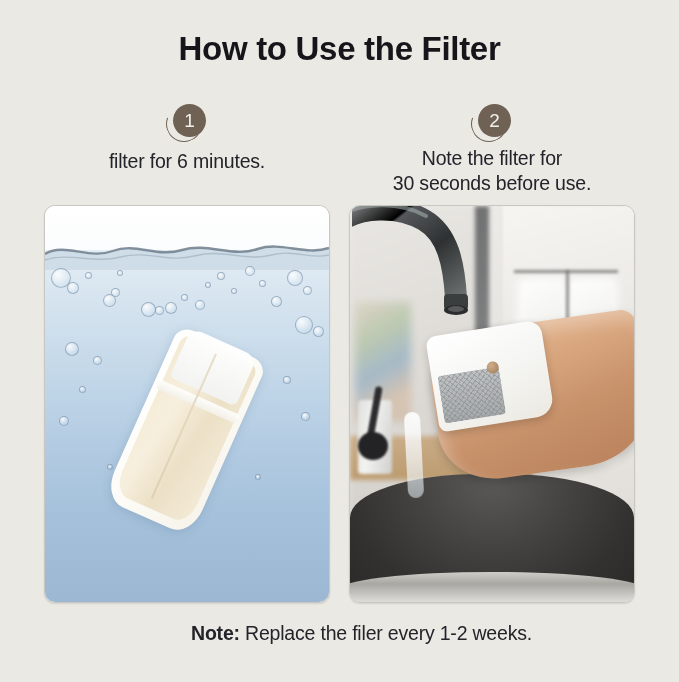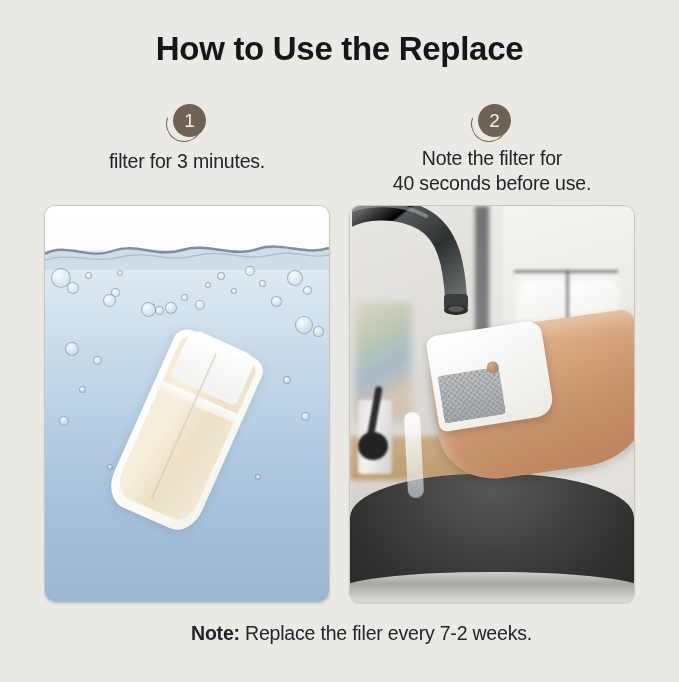--- a/index.html
+++ b/index.html
@@ -299,44 +299,44 @@
     color: #23232a;
     letter-spacing: -0.2px;
   }
   .note b { font-weight: bold; margin-left: 44px; }
 </style>
 </head>
 <body>
 
 <div id="page">
 
-  <div class="title">How to Use the Replace</div>
+  <div class="title">How to Use the Filter</div>
 
   <div class="steps">
 
     <div class="step">
       <div class="badge-wrap">
         <div class="badge-ring"></div>
         <div class="badge-circle">1</div>
       </div>
       <div class="step-caption">
-        <div>filter for 3 minutes.</div>
+        <div>filter for 6 minutes.</div>
       </div>
     </div>
 
     <div class="step-gap"></div>
 
     <div class="step">
       <div class="badge-wrap">
         <div class="badge-ring"></div>
         <div class="badge-circle">2</div>
       </div>
       <div class="step-caption">
         <div>Note the filter for</div>
-        <div>40 seconds before use.</div>
+        <div>30 seconds before use.</div>
       </div>
     </div>
 
   </div>
 
   <div class="panels">
 
     <div class="panel">
       <div class="water-air"></div>
       <div class="water-body"></div>
@@ -439,16 +439,16 @@
       <div class="pouch">
         <div class="pouch-mesh"></div>
         <div class="pouch-hole"></div>
       </div>
     </div>
 
   </div>
 
   <div class="note">
     <b>Note:</b>
-    <span>Replace the filer every 7-2 weeks.</span>
+    <span>Replace the filer every 1-2 weeks.</span>
   </div>
 
 </div>
 
 </body></html>

